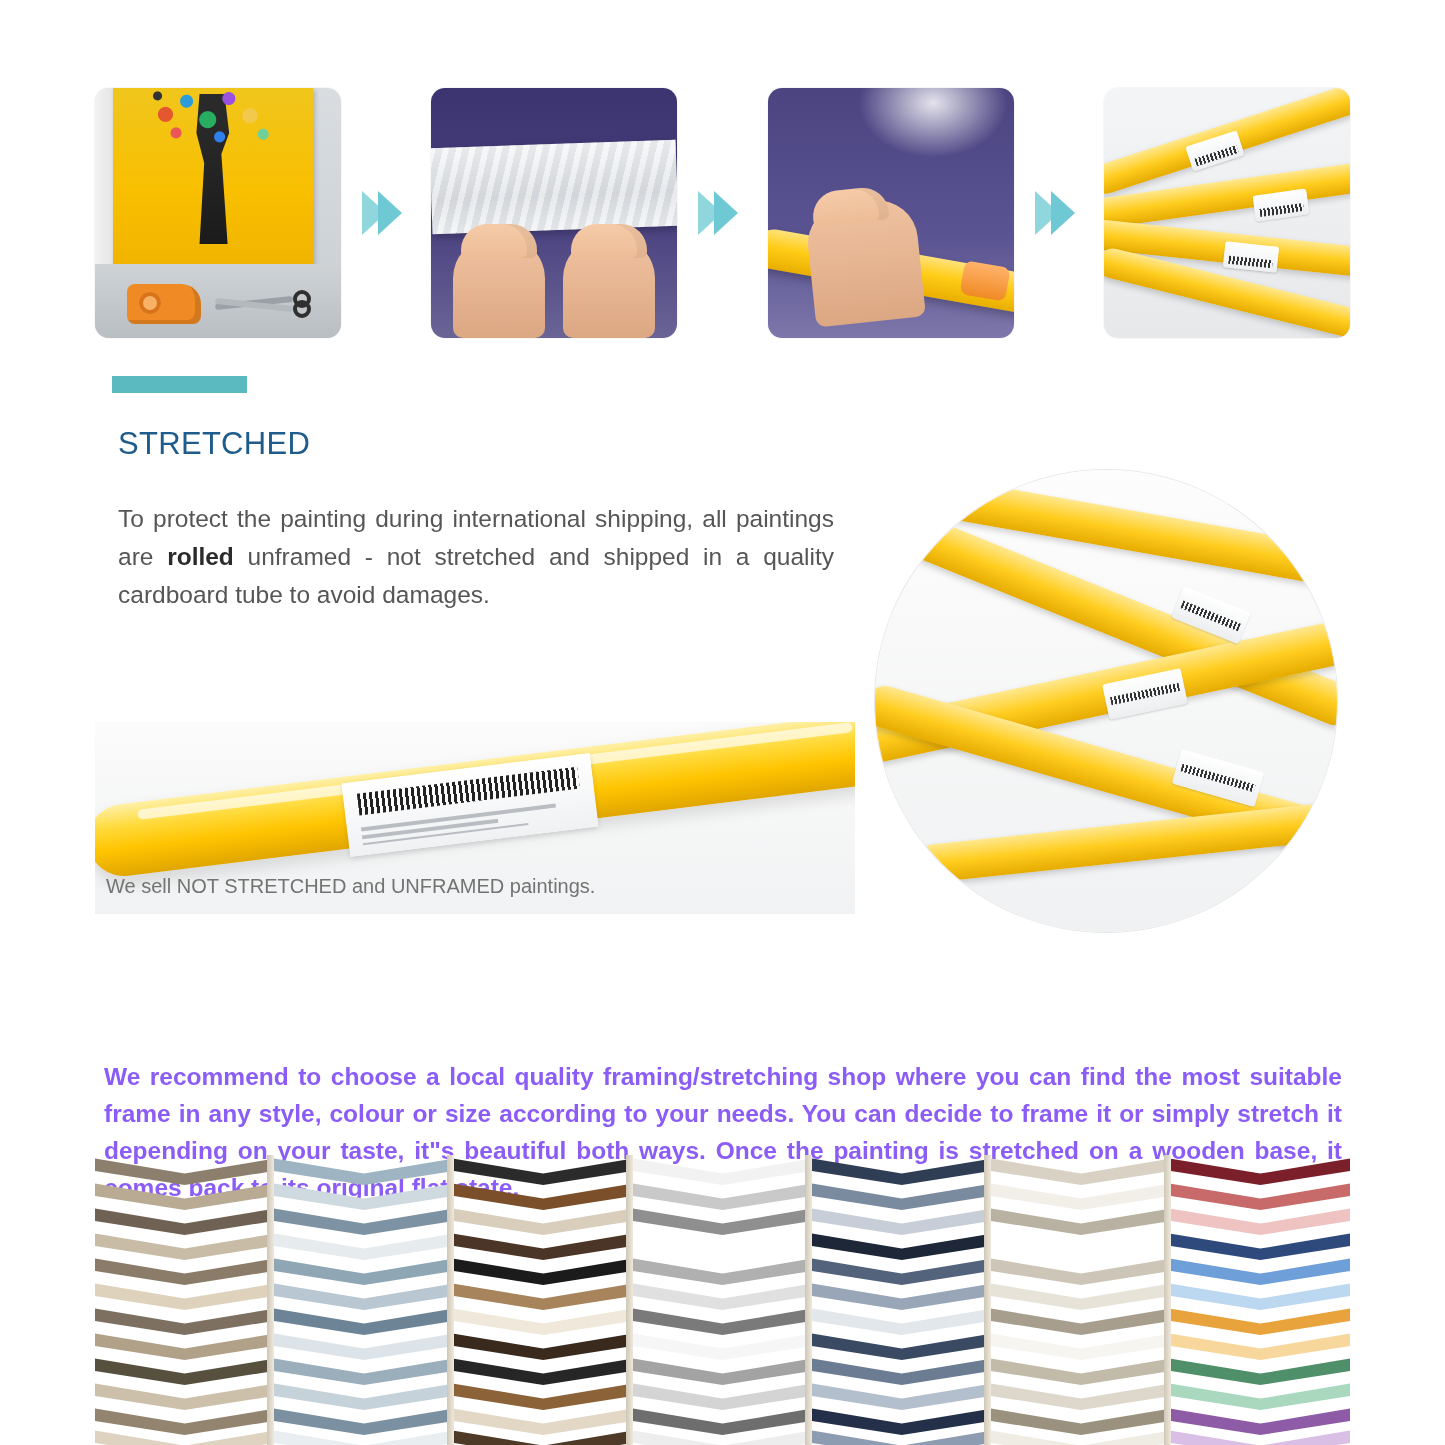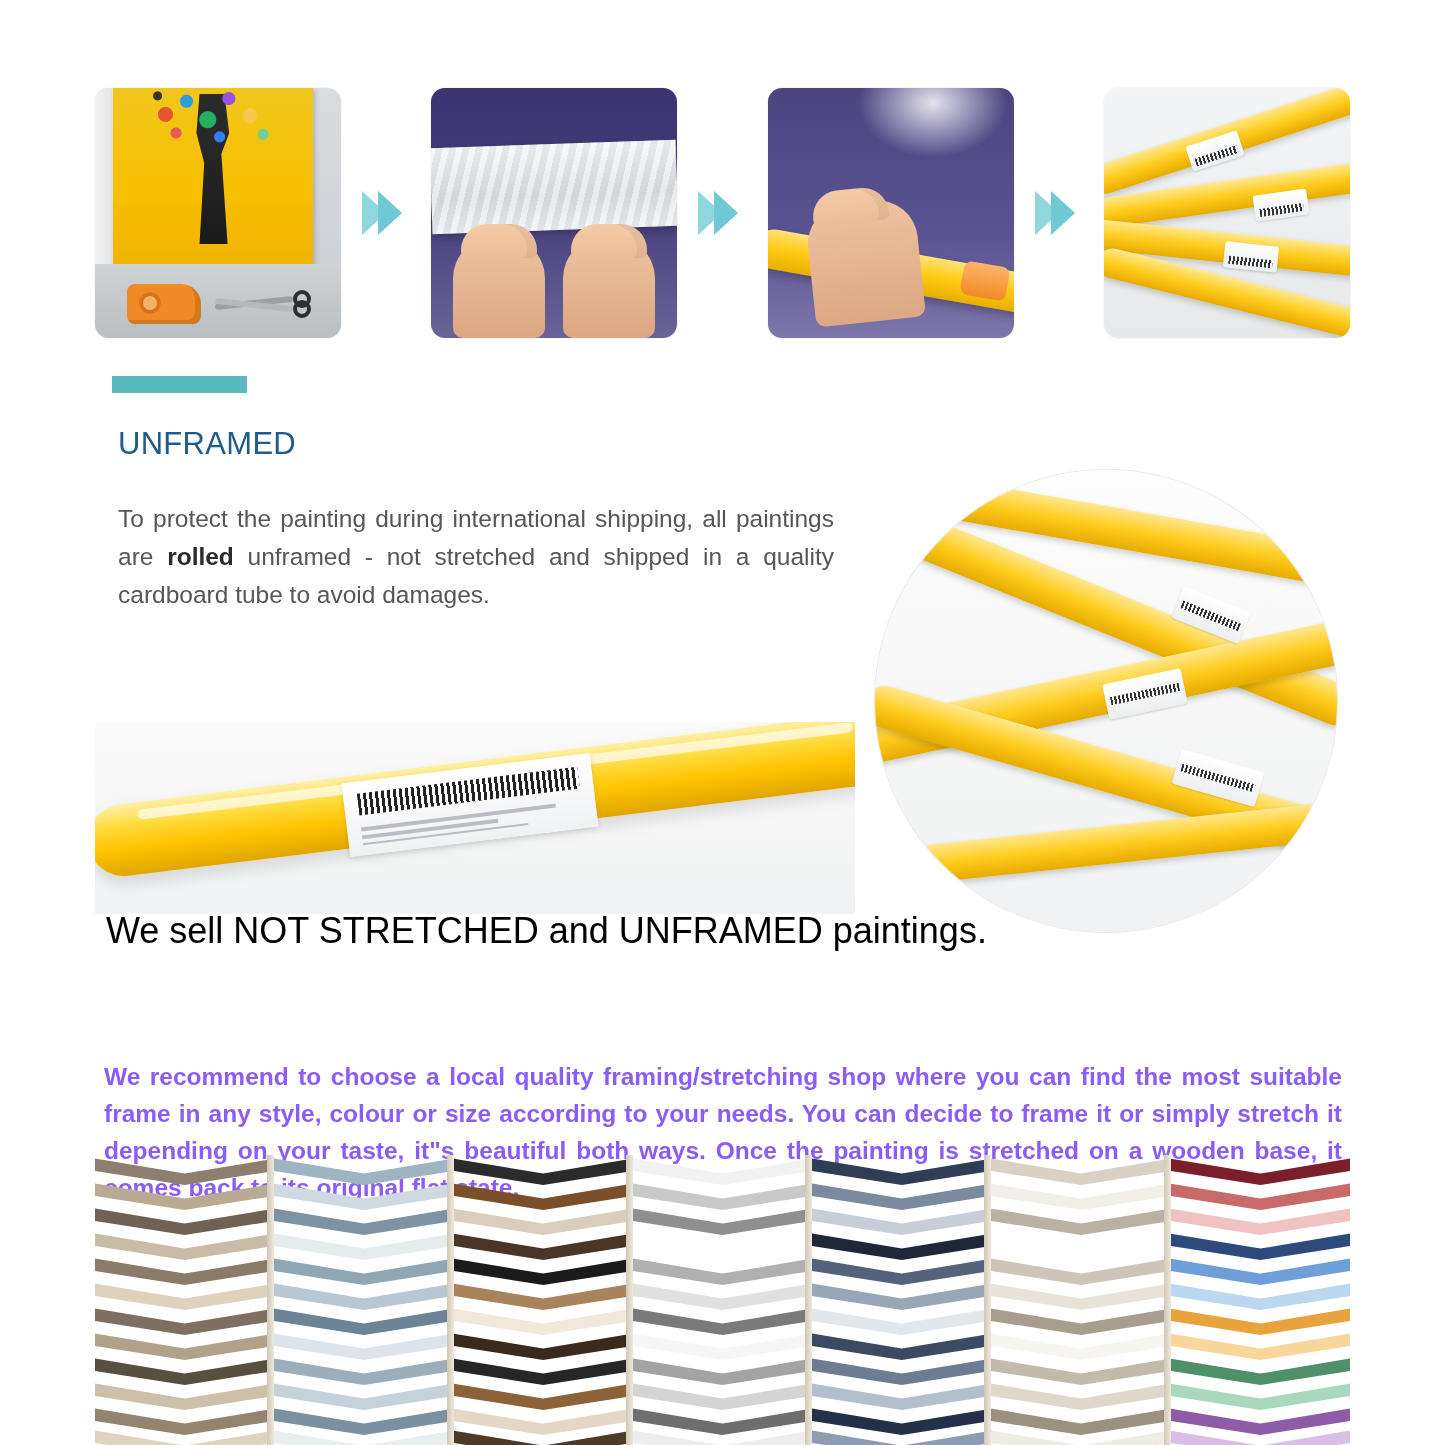--- a/index.html
+++ b/index.html
@@ -252,22 +252,22 @@
     position:absolute; left:875px; top:470px; width:462px; height:462px;
     border-radius:50%;
     overflow:hidden;
     background:#ffffff;
     box-shadow: 0 0 0 1px #e8e8e8;
   }
   .circle-photo .bg { position:absolute; inset:0; background: linear-gradient(180deg,#fdfdfd,#f0f1f2); }
 
   
   .headline {
-    position:absolute; left:106px; top:910px; width:1240px;
-    color:#000000; font-size:36px;
+    position:absolute; left:106px; top:875px; width:1240px;
+    color:#737373; font-size:20px;
   }
 
   
   .body-text {
     position:absolute; left:104px; top:1058px; width:1238px;
     color:#8b5cf6; font-size:24.5px; line-height:37px;
     text-align: justify;
     font-weight: bold;
   }
 
@@ -351,21 +351,21 @@
       <div class="tube-d" style="left:-10px; top:192px; width:290px; transform:rotate(14deg);"></div>
       <div class="label-s" style="left:84px;  top:50px;  transform:rotate(-18deg);"></div>
       <div class="label-s" style="left:150px; top:104px; transform:rotate(-8deg);"></div>
       <div class="label-s" style="left:120px; top:156px; transform:rotate(6deg);"></div>
     </div>
   </div>
 
   <div class="teal-bar"></div>
 
   <div class="pack-panel"></div>
-  <div class="pack-title">UNFRAMED</div>
+  <div class="pack-title">STRETCHED</div>
   <div class="pack-text">
     <span>To protect the painting during international shipping, all paintings are </span><b>rolled</b><span> unframed - not stretched and shipped in a quality cardboard tube to avoid damages.</span>
   </div>
 
   <div class="tube-photo">
     <div class="big-tube"></div>
     <div class="gloss"></div>
     <div class="big-label"></div>
   </div>
 

